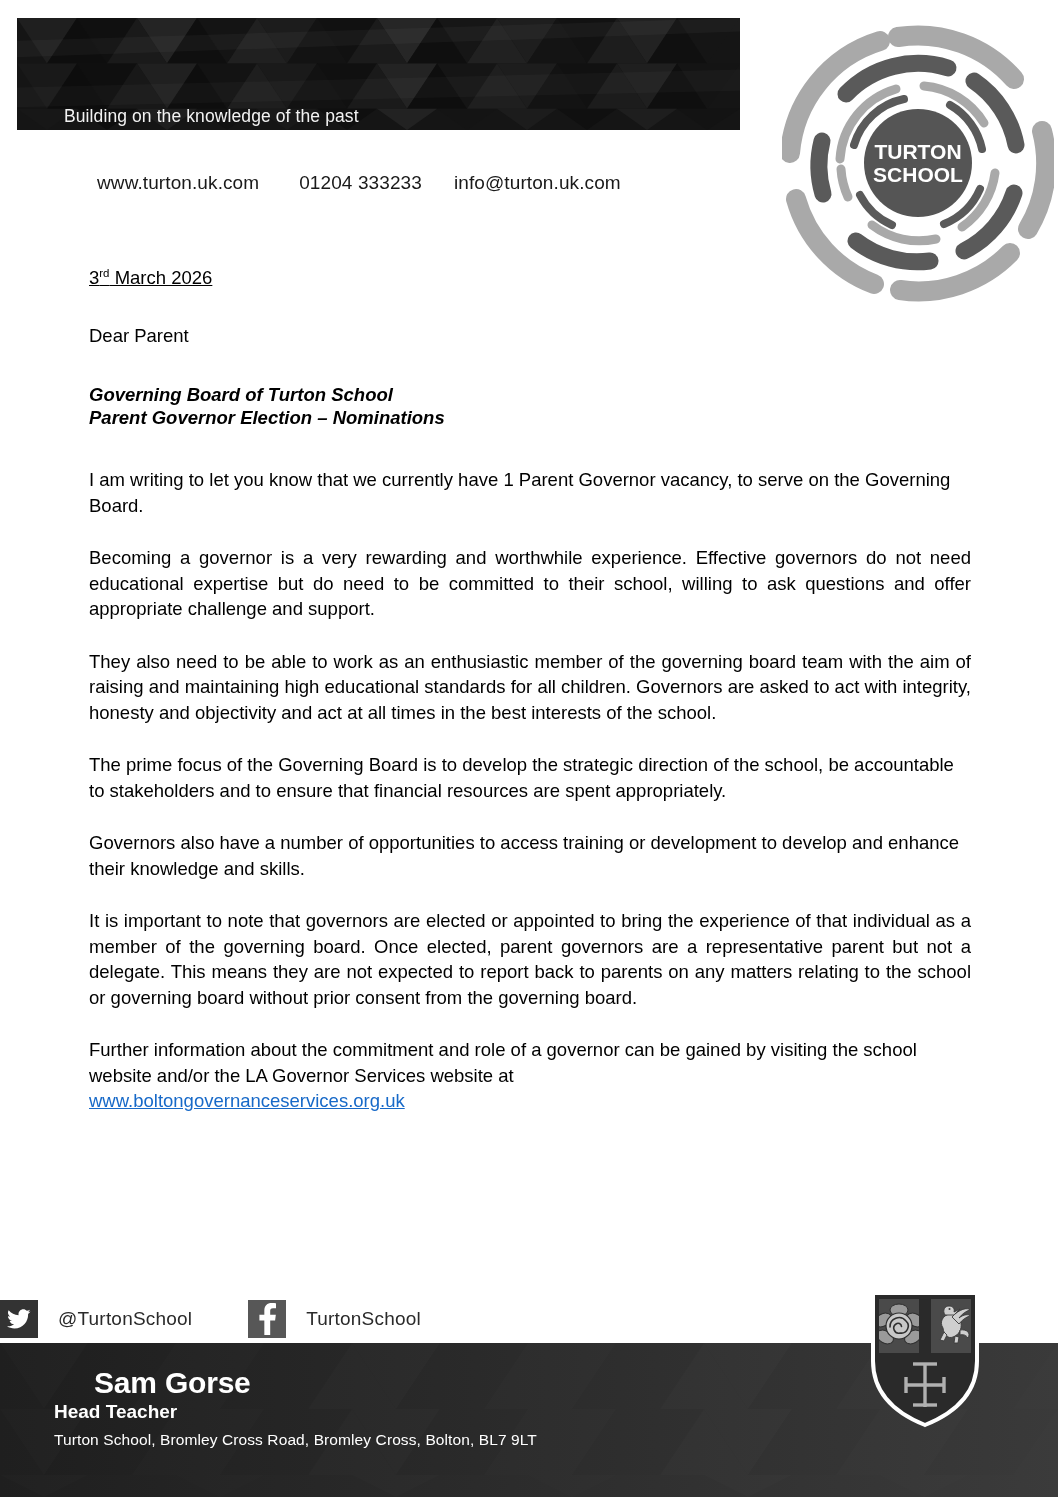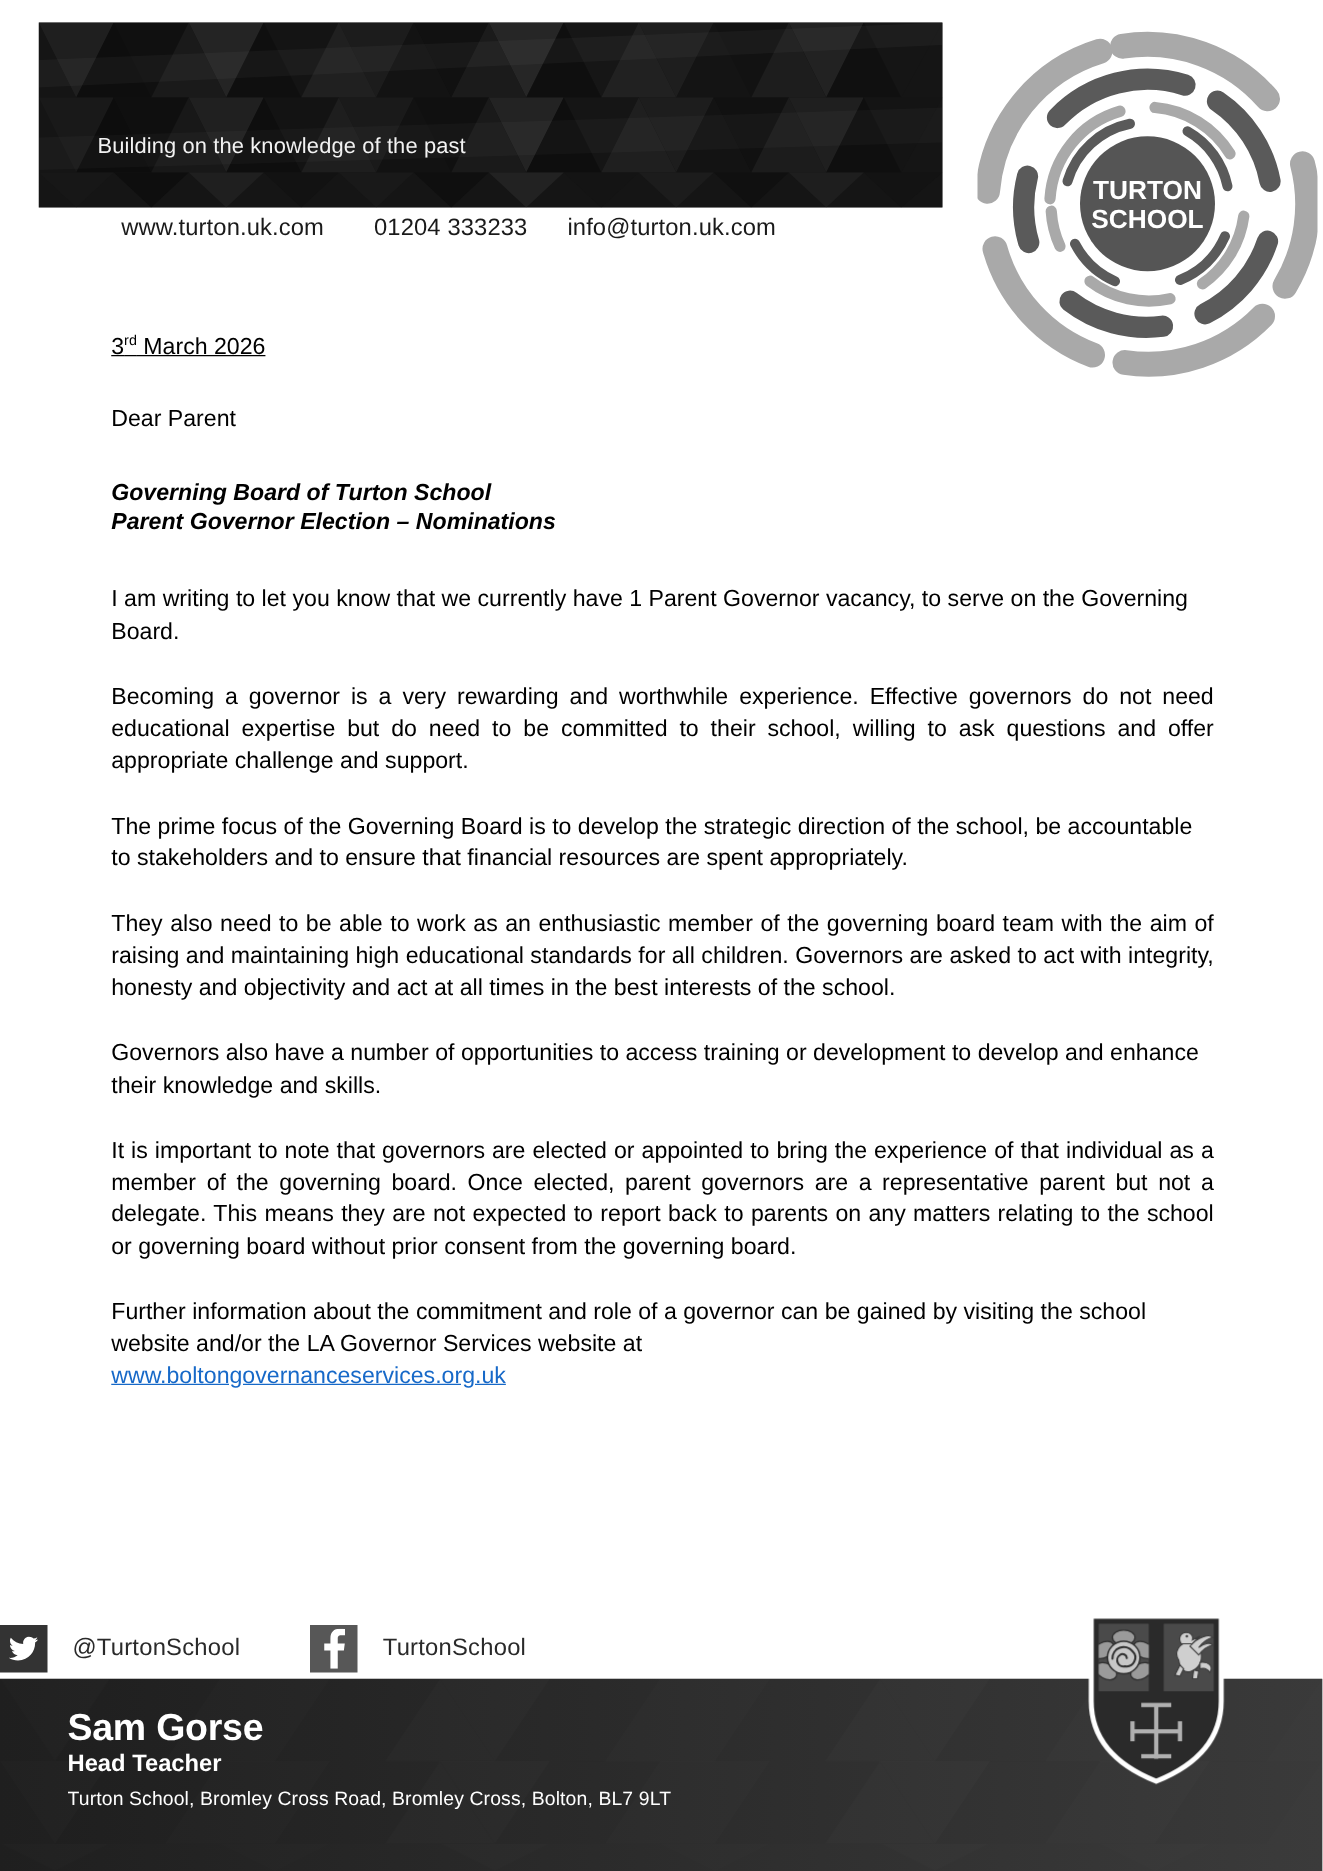--- a/index.html
+++ b/index.html
@@ -20,24 +20,24 @@
 
   
   .header-area {
     position: absolute;
     left: 0; top: 0;
     width: 1058px;
     height: 320px;
   }
   .header-banner {
     position: absolute;
-    left: 31px;
+    left: 17px;
     top: 18px;
     width: 723px;
-    height: 148px;
+    height: 112px;
     background:
       linear-gradient(135deg, rgba(255,255,255,0.055) 0%, rgba(255,255,255,0) 55%),
       #161616;
     overflow: hidden;
   }
   .poly-layer {
     position: absolute;
     left: 0; top: 0;
     width: 100%; height: 100%;
     opacity: 1;
@@ -164,20 +164,21 @@
     position: absolute;
     left: 54px;
     top: 24px;
     color: #ffffff;
   }
   .head-name {
     font-size: 30px;
     font-weight: bold;
     letter-spacing: -0.2px;
     line-height: 32px;
+    margin-left: 40px;
   }
   .head-role {
     font-size: 19px;
     font-weight: bold;
     line-height: 24px;
     margin-top: 1px;
   }
   .school-addr {
     font-size: 15.5px;
     line-height: 22px;
@@ -327,22 +328,22 @@
 
   <div class="salutation">Dear Parent</div>
 
   <div class="subject">
     <div>Governing Board of Turton School</div>
     <div>Parent Governor Election – Nominations</div>
   </div>
 
   <p class="para nojust">I am writing to let you know that we currently have 1 Parent Governor vacancy, to serve on the Governing Board.</p>
   <p class="para">Becoming a governor is a very rewarding and worthwhile experience. Effective governors do not need educational expertise but do need to be committed to their school, willing to ask questions and offer appropriate challenge and support.</p>
+  <p class="para">They also need to be able to work as an enthusiastic member of the governing board team with the aim of raising and maintaining high educational standards for all children. Governors are asked to act with integrity, honesty and objectivity and act at all times in the best interests of the school.</p>
   <p class="para nojust">The prime focus of the Governing Board is to develop the strategic direction of the school, be accountable to stakeholders and to ensure that financial resources are spent appropriately.</p>
-  <p class="para">They also need to be able to work as an enthusiastic member of the governing board team with the aim of raising and maintaining high educational standards for all children. Governors are asked to act with integrity, honesty and objectivity and act at all times in the best interests of the school.</p>
   <p class="para nojust">Governors also have a number of opportunities to access training or development to develop and enhance their knowledge and skills.</p>
   <p class="para">It is important to note that governors are elected or appointed to bring the experience of that individual as a member of the governing board. Once elected, parent governors are a representative parent but not a delegate.  This means they are not expected to report back to parents on any matters relating to the school or governing board without prior consent from the governing board.</p>
 
   <p class="para nojust"><span>Further information about the commitment and role of a governor can be gained by visiting the school website and/or the LA Governor Services website at </span><br><a class="ext-link" href="#">www.boltongovernanceservices.org.uk</a></p>
 </div>
 
 <div class="social-row">
 
   <div class="social-item">
     <span class="sq-icon tw">

